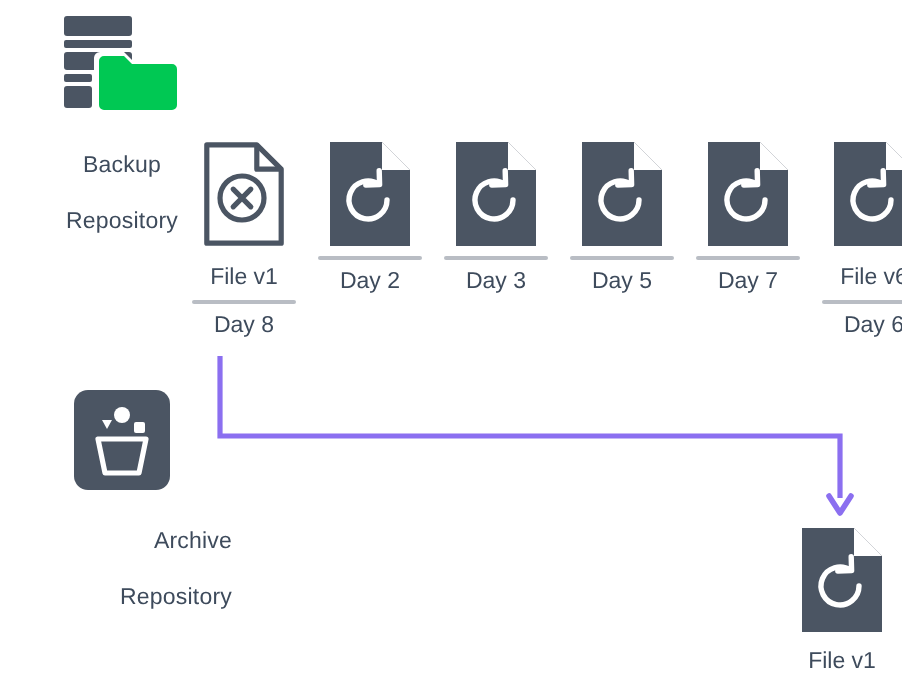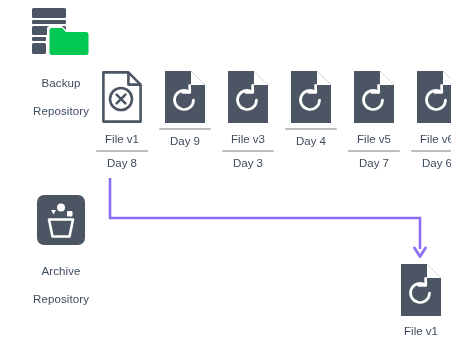--- a/index.html
+++ b/index.html
@@ -15,21 +15,21 @@
 
   
   .repo{position:absolute;width:110px;text-align:center;}
   .repo .repo-label{
     font-size:11.5px;line-height:14px;color:#3e4b5c;
     letter-spacing:.1px;margin-top:4px;white-space:pre-line;
   }
   .repo-icon{width:62px;height:52px;margin:0 auto;position:relative;}
 
   #backup-repo{left:6px;top:6px;}
-  #archive-repo{left:6px;top:194px;}
+  #archive-repo{left:6px;top:194px;text-align:right;}
   #archive-repo .repo-icon{width:50px;height:52px;}
 
   
   .timeline{position:absolute;left:93px;top:70px;width:356px;height:100px;}
   .col{position:absolute;width:58px;text-align:center;}
   .col .doc-wrap{height:54px;display:flex;align-items:flex-start;justify-content:center;}
   .col .file-label{
     font-size:11.5px;line-height:14px;color:#3e4b5c;margin-top:8px;
   }
   .col .rule{
@@ -110,66 +110,64 @@
         <svg width="42" height="54" viewBox="0 0 42 54" xmlns="http://www.w3.org/2000/svg">
           <path d="M1 1 h26 l14 14 v38 h-40 z" fill="#4b5563"></path>
           <path d="M27 1 l14 14 h-14 z" fill="#ffffff"></path>
           <g fill="none" stroke="#ffffff" stroke-width="2.7" stroke-linecap="round">
             <path d="M29.5 30 a9.5 9.5 0 1 1 -4.2 -7.9"></path>
             <path d="M25.6 15.4 l0.2 6.9 l-6.9 0.2" stroke-linejoin="round"></path>
           </g>
         </svg>
       </div>
       <div class="rule"></div>
-      <div class="day-label">Day 9</div>
+      <div class="day-label">Day 2</div>
     </div>
 
     <div class="col" style="left:126px;">
       <div class="doc-wrap">
         <svg width="42" height="54" viewBox="0 0 42 54" xmlns="http://www.w3.org/2000/svg">
           <path d="M1 1 h26 l14 14 v38 h-40 z" fill="#4b5563"></path>
           <path d="M27 1 l14 14 h-14 z" fill="#ffffff"></path>
           <g fill="none" stroke="#ffffff" stroke-width="2.7" stroke-linecap="round">
             <path d="M29.5 30 a9.5 9.5 0 1 1 -4.2 -7.9"></path>
             <path d="M25.6 15.4 l0.2 6.9 l-6.9 0.2" stroke-linejoin="round"></path>
           </g>
         </svg>
       </div>
-      <div class="file-label">File v3</div>
       <div class="rule"></div>
       <div class="day-label">Day 3</div>
     </div>
 
     <div class="col" style="left:189px;">
       <div class="doc-wrap">
         <svg width="42" height="54" viewBox="0 0 42 54" xmlns="http://www.w3.org/2000/svg">
           <path d="M1 1 h26 l14 14 v38 h-40 z" fill="#4b5563"></path>
           <path d="M27 1 l14 14 h-14 z" fill="#ffffff"></path>
           <g fill="none" stroke="#ffffff" stroke-width="2.7" stroke-linecap="round">
             <path d="M29.5 30 a9.5 9.5 0 1 1 -4.2 -7.9"></path>
             <path d="M25.6 15.4 l0.2 6.9 l-6.9 0.2" stroke-linejoin="round"></path>
           </g>
         </svg>
       </div>
       <div class="rule"></div>
-      <div class="day-label">Day 4</div>
+      <div class="day-label">Day 5</div>
     </div>
 
     <div class="col" style="left:252px;">
       <div class="doc-wrap">
         <svg width="42" height="54" viewBox="0 0 42 54" xmlns="http://www.w3.org/2000/svg">
           <path d="M1 1 h26 l14 14 v38 h-40 z" fill="#4b5563"></path>
           <path d="M27 1 l14 14 h-14 z" fill="#ffffff"></path>
           <g fill="none" stroke="#ffffff" stroke-width="2.7" stroke-linecap="round">
             <path d="M29.5 30 a9.5 9.5 0 1 1 -4.2 -7.9"></path>
             <path d="M25.6 15.4 l0.2 6.9 l-6.9 0.2" stroke-linejoin="round"></path>
           </g>
         </svg>
       </div>
-      <div class="file-label">File v5</div>
       <div class="rule"></div>
       <div class="day-label">Day 7</div>
     </div>
 
     <div class="col" style="left:315px;">
       <div class="doc-wrap">
         <svg width="42" height="54" viewBox="0 0 42 54" xmlns="http://www.w3.org/2000/svg">
           <path d="M1 1 h26 l14 14 v38 h-40 z" fill="#4b5563"></path>
           <path d="M27 1 l14 14 h-14 z" fill="#ffffff"></path>
           <g fill="none" stroke="#ffffff" stroke-width="2.7" stroke-linecap="round">

